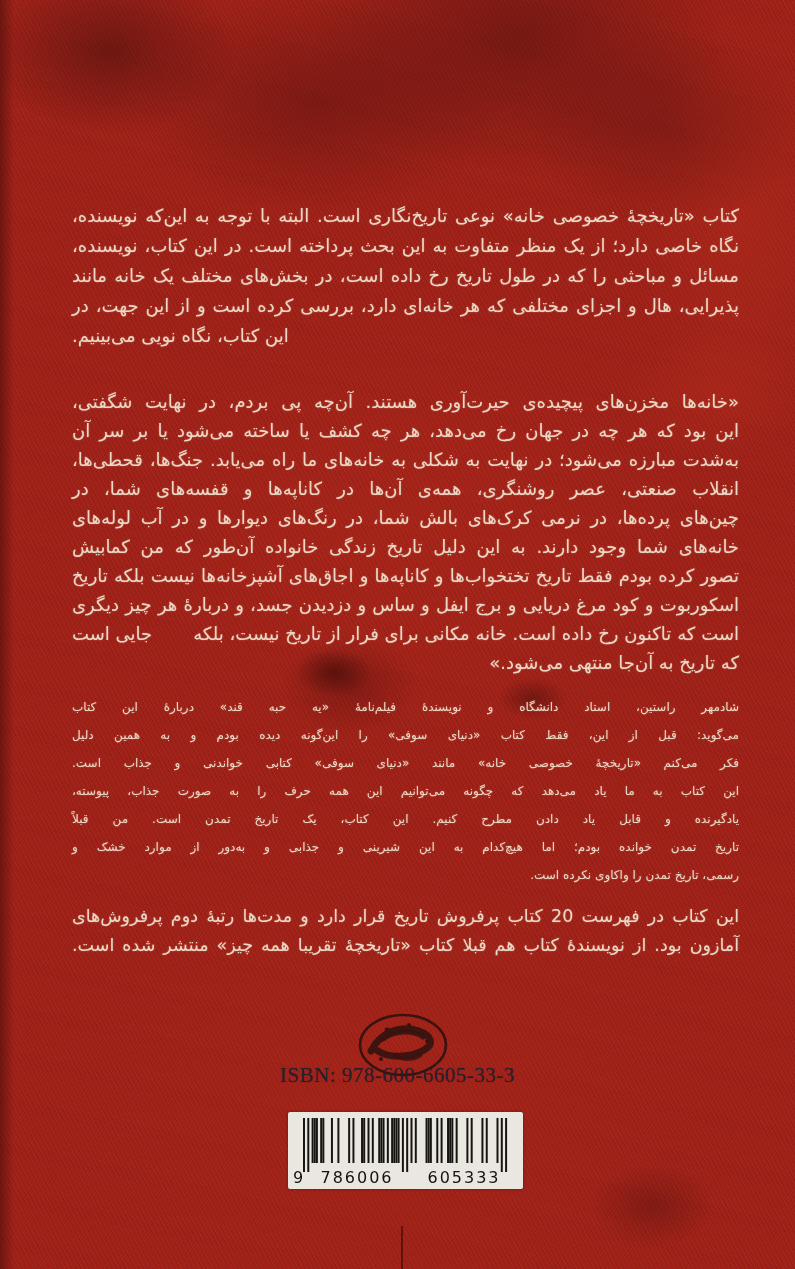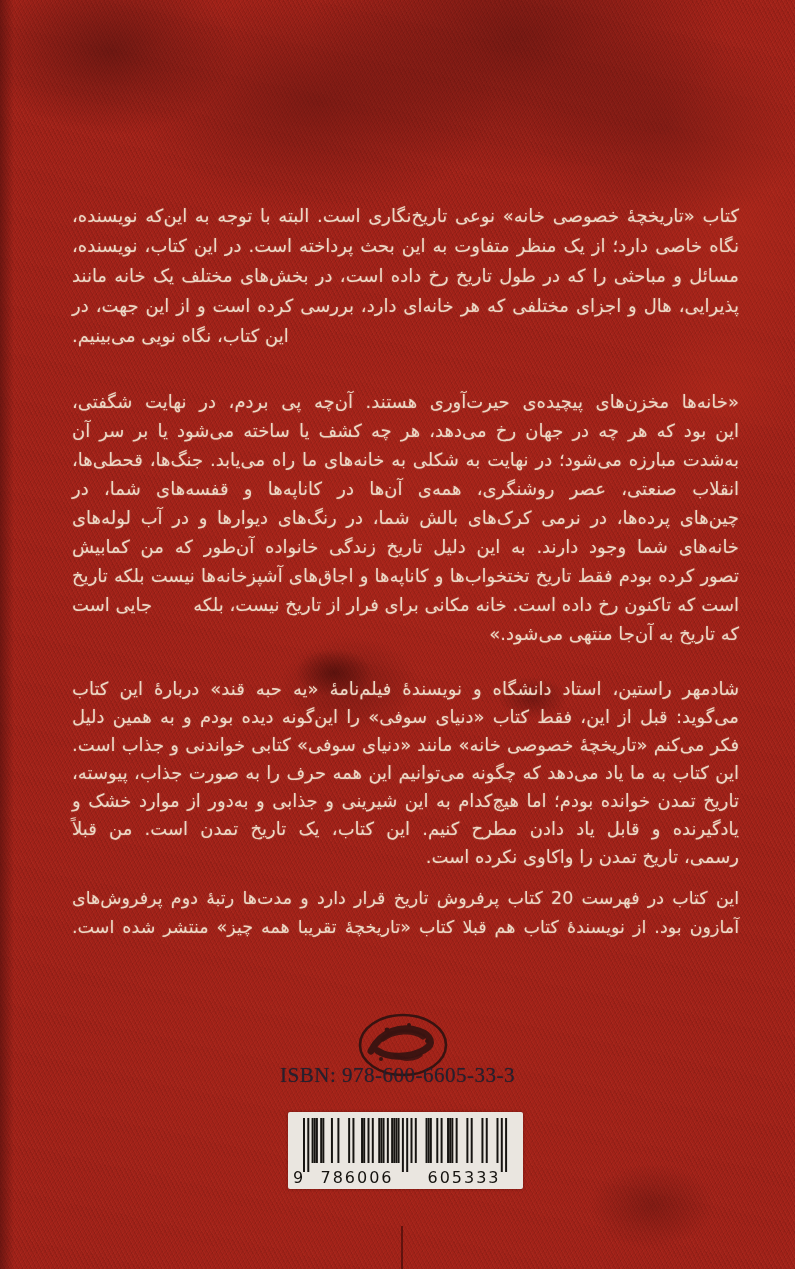--- a/index.html
+++ b/index.html
@@ -29,21 +29,21 @@
   
   #text-block{
     position:absolute; top:0; left:72px; width:667px;
     direction:rtl;
     color:#ecd8c5;
     text-shadow:0 0 2px rgba(240,216,196,.35);
   }
   .para{padding:0;}
   .para:nth-child(1){margin-top:201px; font-size:18px;   line-height:30px;}
   .para:nth-child(2){margin-top:36px;  font-size:18px;   line-height:29px;}
-  .para:nth-child(3){margin-top:27px;  font-size:18px; line-height:28px;}
+  .para:nth-child(3){margin-top:16px;  font-size:12px; line-height:28px;}
   .para:nth-child(4){margin-top:13px;  font-size:17.5px; line-height:29px;}
   .line{width:100%;}
   .a-j{text-align:justify; text-align-last:justify;}
   .a-r{text-align:left;}
   .a-c{text-align:right;}
   
   #publisher-logo{
     position:absolute; left:357px; top:1011px;
     filter:blur(.4px); opacity:.9;
   }
@@ -101,30 +101,31 @@
         <div class="line a-r">این کتاب، نگاه نویی می‌بینیم.</div>
       </div>
       <div class="para">
         <div class="line a-j">«خانه‌ها مخزن‌های پیچیده‌ی حیرت‌آوری هستند. آن‌چه پی بردم، در نهایت شگفتی،</div>
         <div class="line a-j">این بود که هر چه در جهان رخ می‌دهد، هر چه کشف یا ساخته می‌شود یا بر سر آن</div>
         <div class="line a-j">به‌شدت مبارزه می‌شود؛ در نهایت به شکلی به خانه‌های ما راه می‌یابد. جنگ‌ها، قحطی‌ها،</div>
         <div class="line a-j">انقلاب صنعتی، عصر روشنگری، همه‌ی آن‌ها در کاناپه‌ها و قفسه‌های شما، در</div>
         <div class="line a-j">چین‌های پرده‌ها، در نرمی کرک‌های بالش شما، در رنگ‌های دیوارها و در آب لوله‌های</div>
         <div class="line a-j">خانه‌های شما وجود دارند. به این دلیل تاریخ زندگی خانواده آن‌طور که من کمابیش</div>
         <div class="line a-j">تصور کرده بودم فقط تاریخ تختخواب‌ها و کاناپه‌ها و اجاق‌های آشپزخانه‌ها نیست بلکه تاریخ</div>
+        <div class="line a-j">اسکوربوت و کود مرغ دریایی و برج ایفل و ساس و دزدیدن جسد، و دربارهٔ هر چیز دیگری</div>
         <div class="line a-j">است که تاکنون رخ داده است. خانه مکانی برای فرار از تاریخ نیست، بلکه&nbsp;&nbsp;&nbsp;&nbsp;&nbsp;&nbsp;&nbsp;جایی است</div>
         <div class="line a-c">که تاریخ به آن‌جا منتهی می‌شود.»</div>
       </div>
       <div class="para">
         <div class="line a-j">شادمهر راستین، استاد دانشگاه و نویسندهٔ فیلم‌نامهٔ «یه حبه قند» دربارهٔ این کتاب</div>
         <div class="line a-j">می‌گوید: قبل از این، فقط کتاب «دنیای سوفی» را این‌گونه دیده بودم و به همین دلیل</div>
         <div class="line a-j">فکر می‌کنم «تاریخچهٔ خصوصی خانه» مانند «دنیای سوفی» کتابی خواندنی و جذاب است.</div>
         <div class="line a-j">این کتاب به ما یاد می‌دهد که چگونه می‌توانیم این همه حرف را به صورت جذاب، پیوسته،</div>
+        <div class="line a-j">یادگیرنده و قابل یاد دادن مطرح کنیم. این کتاب، یک تاریخ تمدن است. من قبلاً</div>
         <div class="line a-j">تاریخ تمدن خوانده بودم؛ اما هیچ‌کدام به این شیرینی و جذابی و به‌دور از موارد خشک و</div>
-        <div class="line a-j">یادگیرنده و قابل یاد دادن مطرح کنیم. این کتاب، یک تاریخ تمدن است. من قبلاً</div>
         <div class="line a-c">رسمی، تاریخ تمدن را واکاوی نکرده است.</div>
       </div>
       <div class="para">
         <div class="line a-j">این کتاب در فهرست 20 کتاب پرفروش تاریخ قرار دارد و مدت‌ها رتبهٔ دوم پرفروش‌های</div>
         <div class="line a-j">آمازون بود. از نویسندهٔ کتاب هم قبلا کتاب «تاریخچهٔ تقریبا همه چیز» منتشر شده است.</div>
       </div>
     </div>
 
   <svg id="publisher-logo" width="92" height="68" viewBox="0 0 92 68">
     <ellipse cx="46" cy="34" rx="43" ry="30" fill="none" stroke="#2d1210" stroke-width="2.6"></ellipse>

